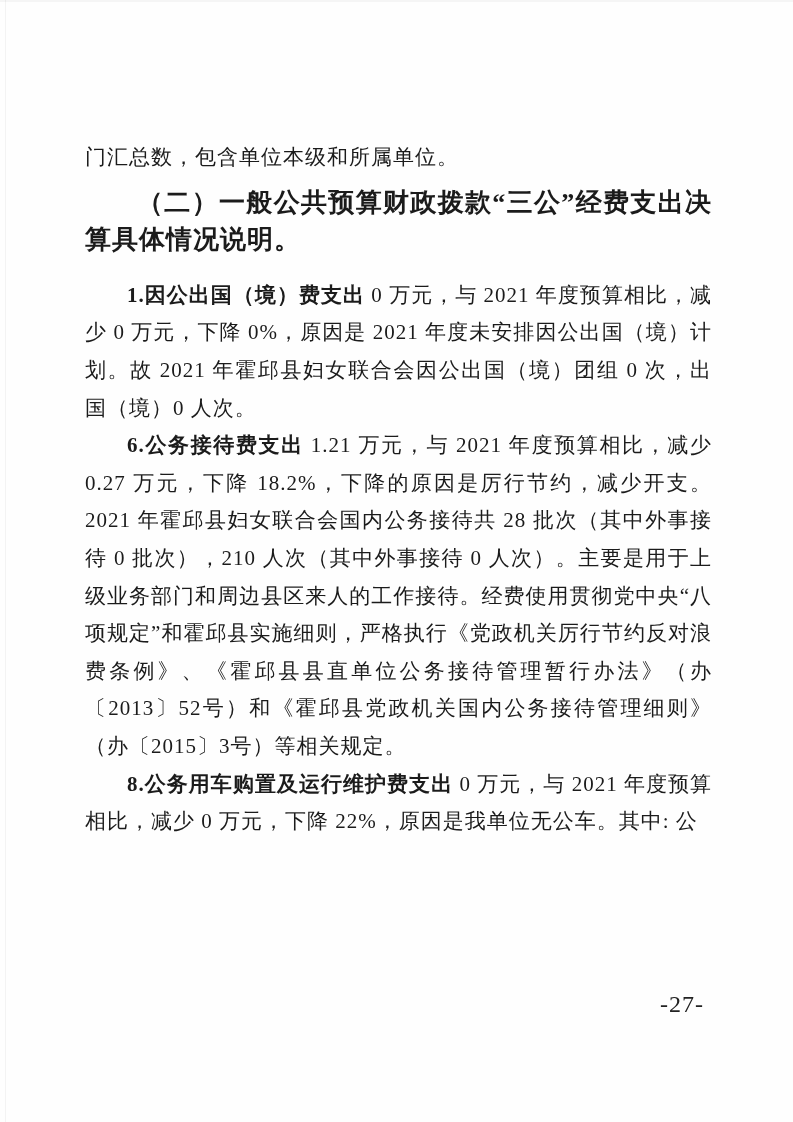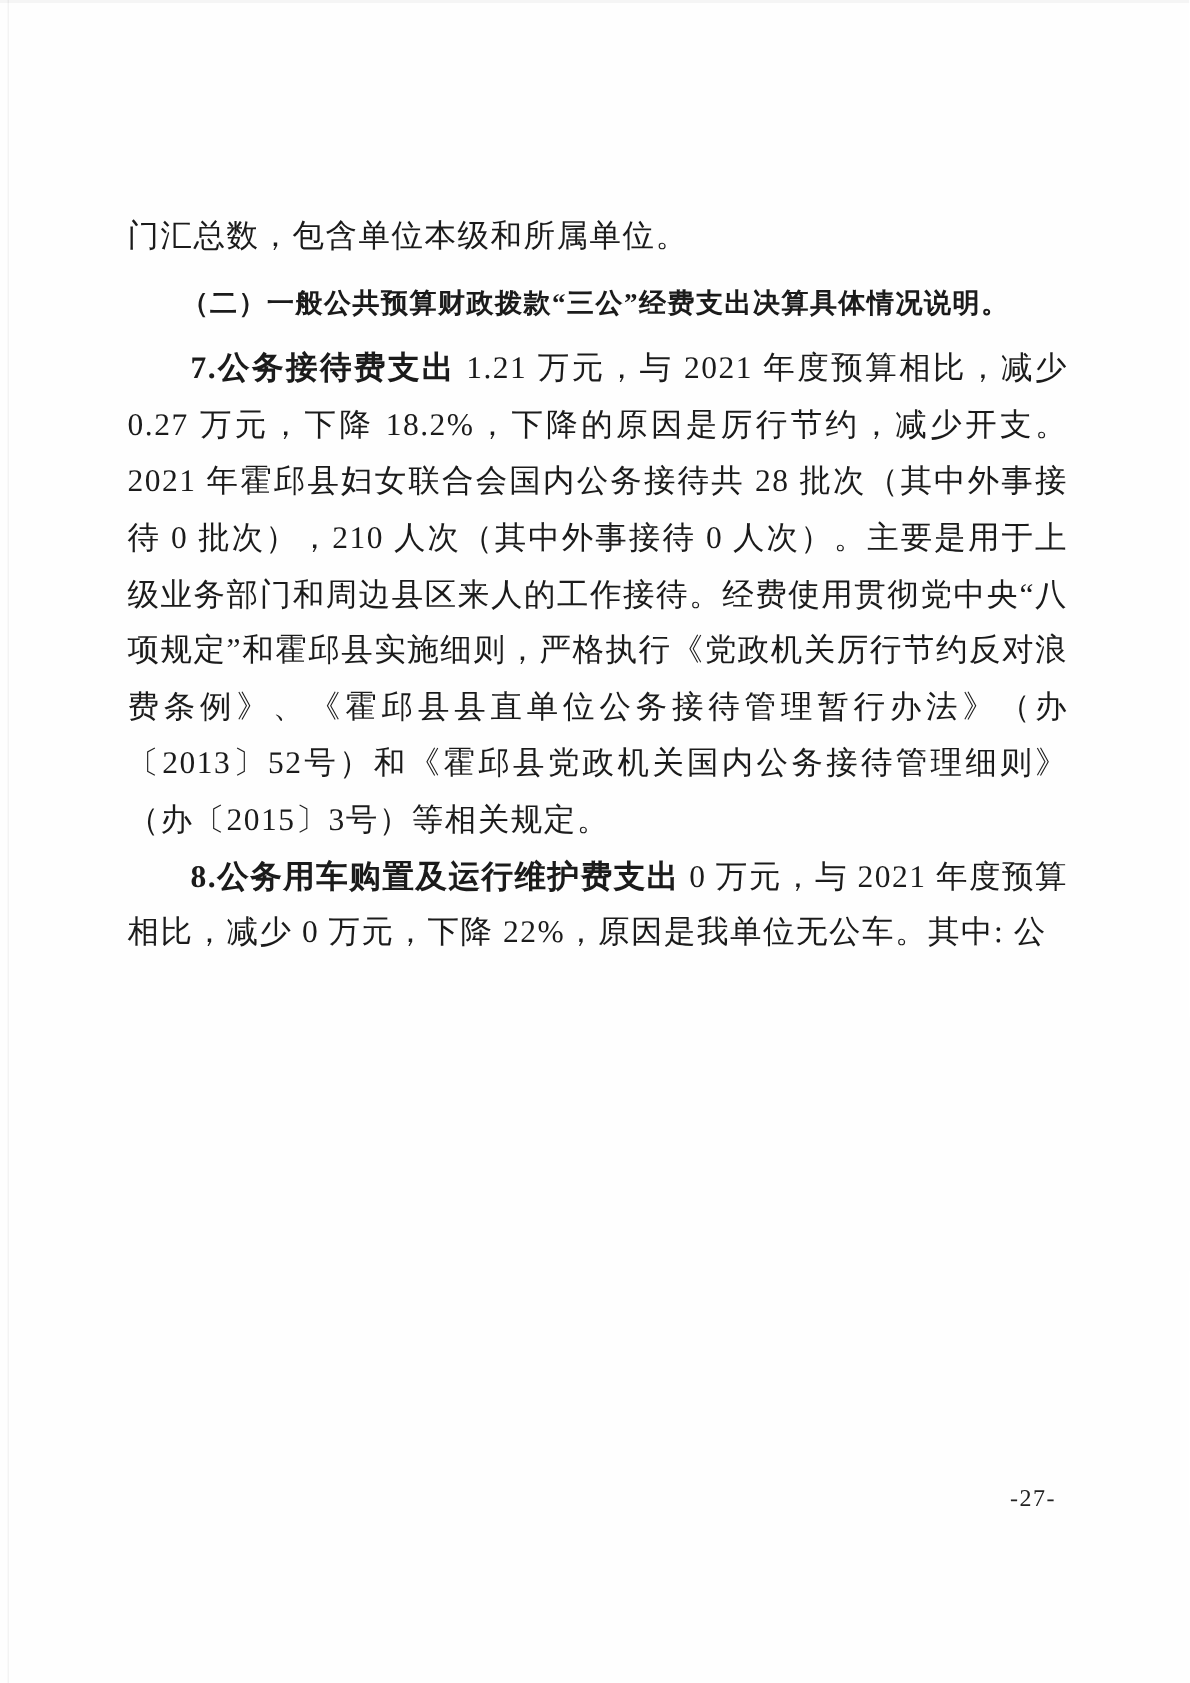--- a/index.html
+++ b/index.html
@@ -42,50 +42,51 @@
   }
   .para {
     margin: 0;
     text-indent: 2em;
   }
   .para.noindent {
     text-indent: 0;
   }
   .para.heading {
     font-weight: 700;
-    font-size: 18px;
+    font-size: 26px;
     margin-top: 7px;
-    margin-bottom: 6px;
+    margin-bottom: 18px;
   }
   .lead {
     font-weight: 700;
   }
   .page-number {
     position: absolute;
     top: 991px;
     right: 89px;
-    font-size: 16px;
+    font-size: 24px;
     color: #222222;
     letter-spacing: 1px;
     font-family: "Liberation Serif", "DejaVu Serif", serif;
   }
 </style>
 </head>
 <body>
 
 <div class="page">
   <div class="edge-top"></div>
   <div class="edge-left"></div>
 
   <div class="content">
     <p class="para noindent"><span class="lead"></span><span>门汇总数，包含单位本级和所属单位。</span></p>
 
     <p class="para heading"><span>（二）一般公共预算财政拨款“三公”经费支出决算具体情况说明。</span></p>
 
 
+    <p class="para"><span class="lead">1.因公出国（境）费支出</span><span> 0 万元，与 2021 年度预算相比，减少 0 万元，下降 0%，原因是 2021 年度未安排因公出国（境）计划。故 2021 年霍邱县妇女联合会因公出国（境）团组 0 次，出国（境）0 人次。</span></p>
 
-    <p class="para"><span class="lead">7.公务接待费支出</span><span> 1.21 万元，与 2021 年度预算相比，减少 0.27 万元，下降 18.2%，下降的原因是厉行节约，减少开支。2021 年霍邱县妇女联合会国内公务接待共 28 批次（其中外事接待 0 批次），210 人次（其中外事接待 0 人次）。主要是用于上级业务部门和周边县区来人的工作接待。经费使用贯彻党中央“八项规定”和霍邱县实施细则，严格执行《党政机关厉行节约反对浪费条例》、《霍邱县县直单位公务接待管理暂行办法》（办〔2013〕52号）和《霍邱县党政机关国内公务接待管理细则》（办〔2015〕3号）等相关规定。</span></p>
+    <p class="para"><span class="lead">6.公务接待费支出</span><span> 1.21 万元，与 2021 年度预算相比，减少 0.27 万元，下降 18.2%，下降的原因是厉行节约，减少开支。2021 年霍邱县妇女联合会国内公务接待共 28 批次（其中外事接待 0 批次），210 人次（其中外事接待 0 人次）。主要是用于上级业务部门和周边县区来人的工作接待。经费使用贯彻党中央“八项规定”和霍邱县实施细则，严格执行《党政机关厉行节约反对浪费条例》、《霍邱县县直单位公务接待管理暂行办法》（办〔2013〕52号）和《霍邱县党政机关国内公务接待管理细则》（办〔2015〕3号）等相关规定。</span></p>
 
     <p class="para"><span class="lead">8.公务用车购置及运行维护费支出</span><span> 0 万元，与 2021 年度预算相比，减少 0 万元，下降 22%，原因是我单位无公车。其中: 公</span></p>
   </div>
 
   <div class="page-number">-27-</div>
 </div>
 
 </body></html>

